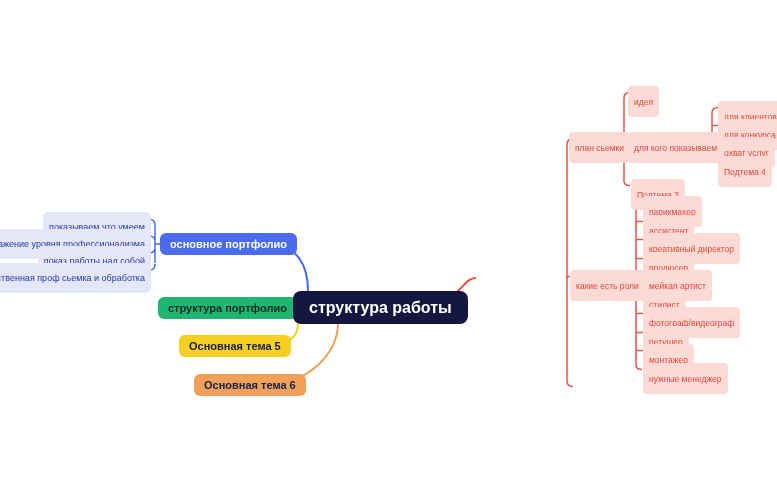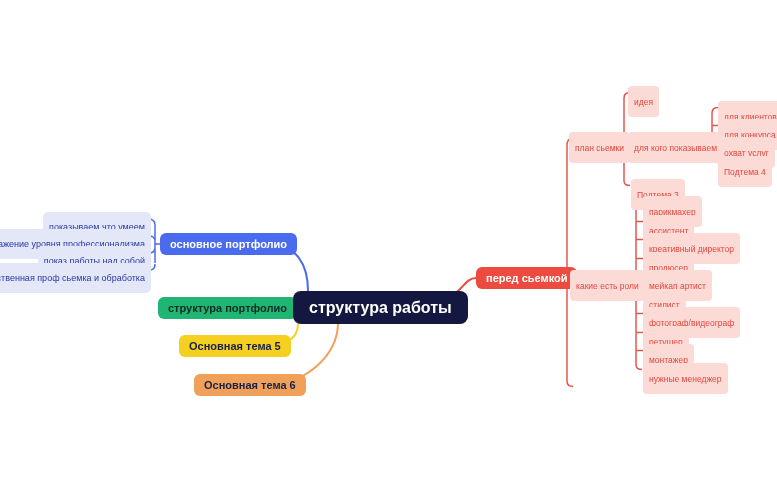--- a/index.html
+++ b/index.html
@@ -126,21 +126,20 @@
   <div class="node node-blue" style="left:160px; top:233px;">основное портфолио</div>
   <div class="pill pill-blue" style="right:626px; top:212px;">показываем что умеем</div>
   <div class="pill pill-blue" style="right:626px; top:229px;">отражение уровня профессионализма</div>
   <div class="pill pill-blue" style="right:626px; top:246px;">показ работы над собой</div>
   <div class="pill pill-blue" style="right:626px; top:263px;">качественная проф сьемка и обработка</div>
 
   <div class="node node-green" style="left:158px; top:297px;">структура портфолио</div>
   <div class="node node-yellow" style="left:179px; top:335px;">Основная тема 5</div>
   <div class="node node-orange" style="left:194px; top:374px;">Основная тема 6</div>
 
-  <div class="node node-red" style="left:476px; top:267px;">перед сьемкой</div>
 
   <div class="pill pill-pink" style="left:569px; top:132px;">план сьемки</div>
   <div class="pill pill-pink" style="left:628px; top:86px;">идея</div>
   <div class="pill pill-pink" style="left:628px; top:132px;">для кого показываем</div>
   <div class="pill pill-pink" style="left:631px; top:179px;">Подтема 3</div>
 
   <div class="pill pill-pink" style="left:718px; top:101px;">для клиентов</div>
   <div class="pill pill-pink" style="left:718px; top:119px;">для конкурса</div>
   <div class="pill pill-pink" style="left:718px; top:137px;">охват услуг</div>
   <div class="pill pill-pink" style="left:718px; top:156px;">Подтема 4</div>

